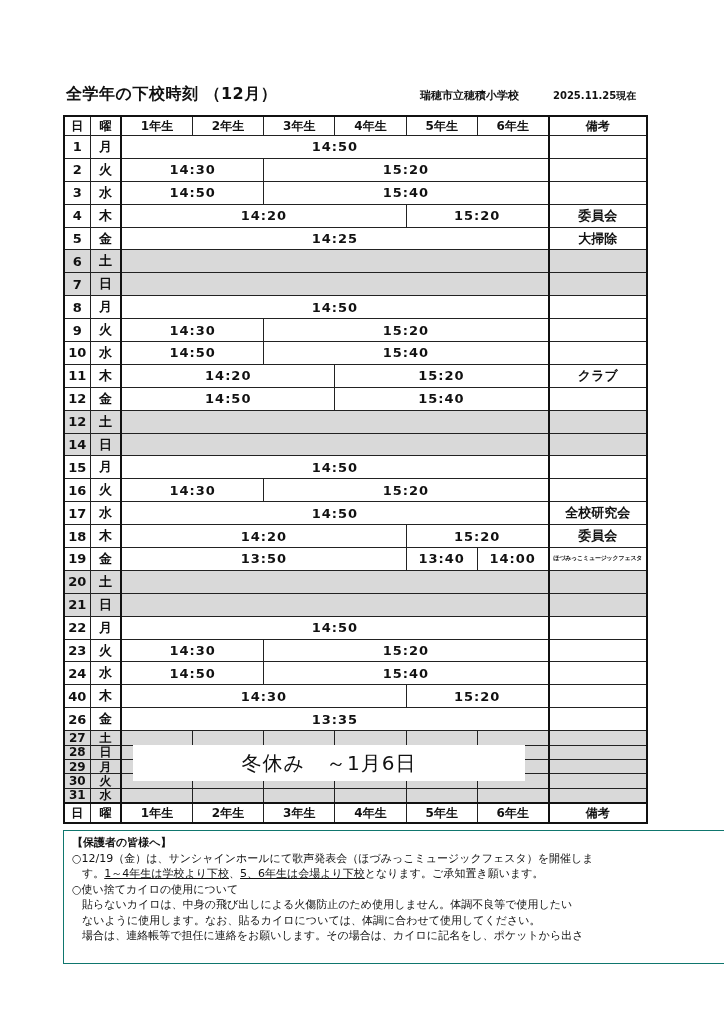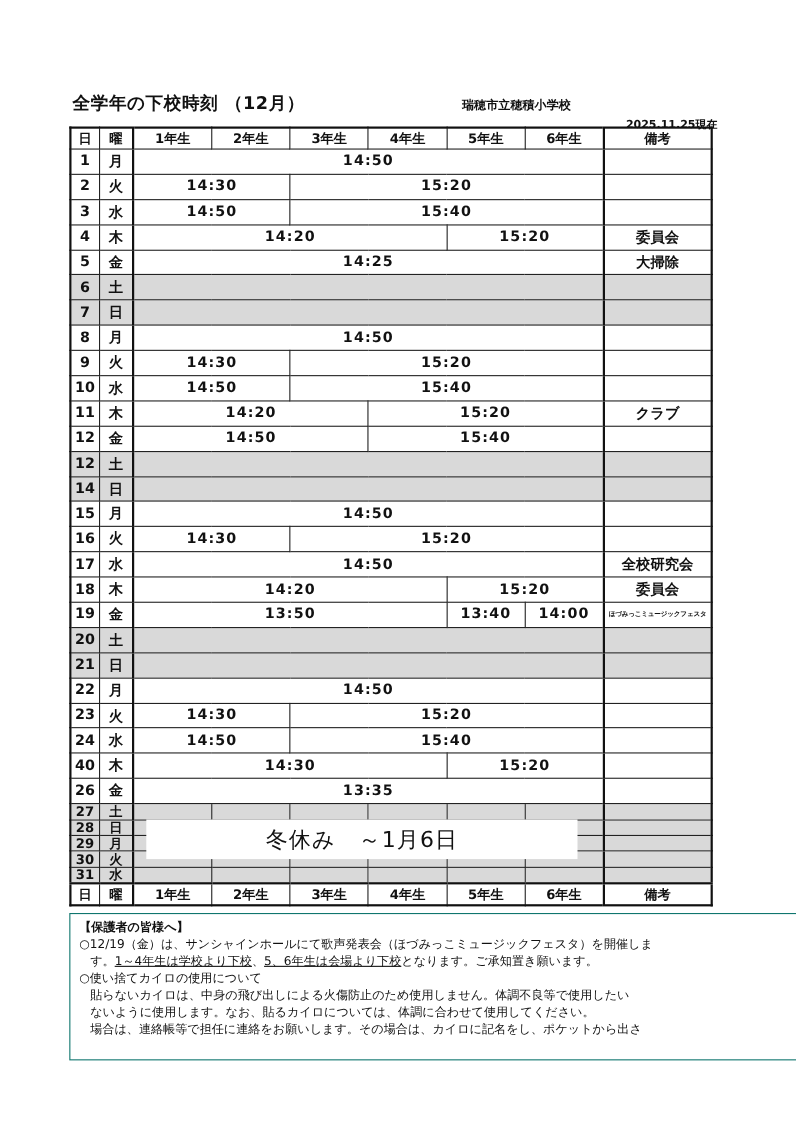--- a/index.html
+++ b/index.html
@@ -1,19 +1,19 @@
 <!DOCTYPE html>
 <html><head>
 <meta charset="utf-8">
 <style>
   html, body { margin:0; padding:0; background:#ffffff; }
   body { width:724px; height:1024px; position:relative; font-family:"DejaVu Sans", sans-serif; color:#111; overflow:hidden; }
   .title { position:absolute; left:66px; top:84px; font-size:16px; font-weight:bold; letter-spacing:0.5px; }
   .school { position:absolute; left:420px; top:88px; font-size:11px; font-weight:bold; }
-  .asof { position:absolute; left:553px; top:106px; font-size:10px; font-weight:bold;margin-left:16px; }
+  .asof { position:absolute; left:553px; top:89px; font-size:10px; font-weight:bold; }
 
   table.sched { position:absolute; left:63px; top:115px; border-collapse:collapse; table-layout:fixed; width:585px; border:2px solid #111; }
   table.sched td, table.sched th { border:1px solid #222; padding:0; text-align:center; vertical-align:middle; font-size:13px; font-weight:bold; overflow:hidden; white-space:nowrap; }
   table.sched th { height:18px; font-size:12px; }
   table.sched tr.day td { height:21.9px; }
   table.sched tr.small td { height:13.4px; font-size:12px; line-height:12px; }
   td.d, th.d { width:26px; }
   td.w, th.w { width:31px; border-right:2px solid #111 !important; }
   col.g { width:71px; }
   td.time { font-weight:normal; font-size:13px; letter-spacing:1px; }

